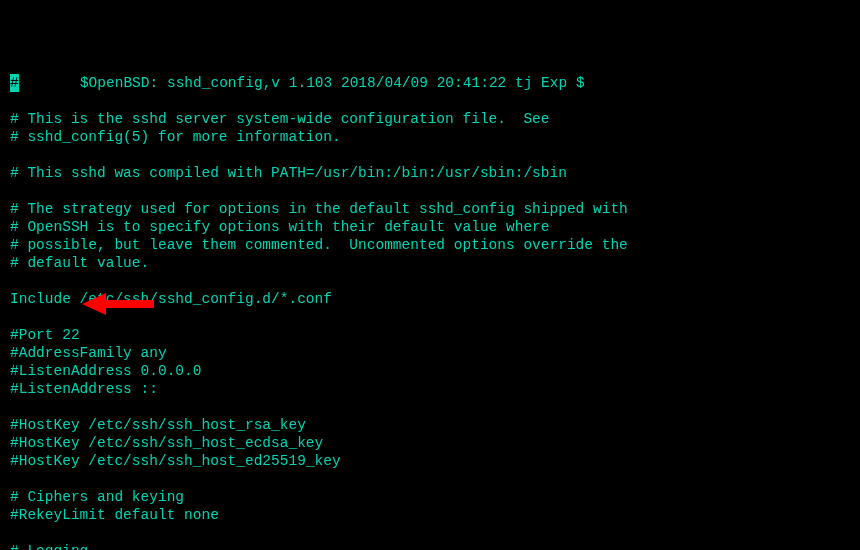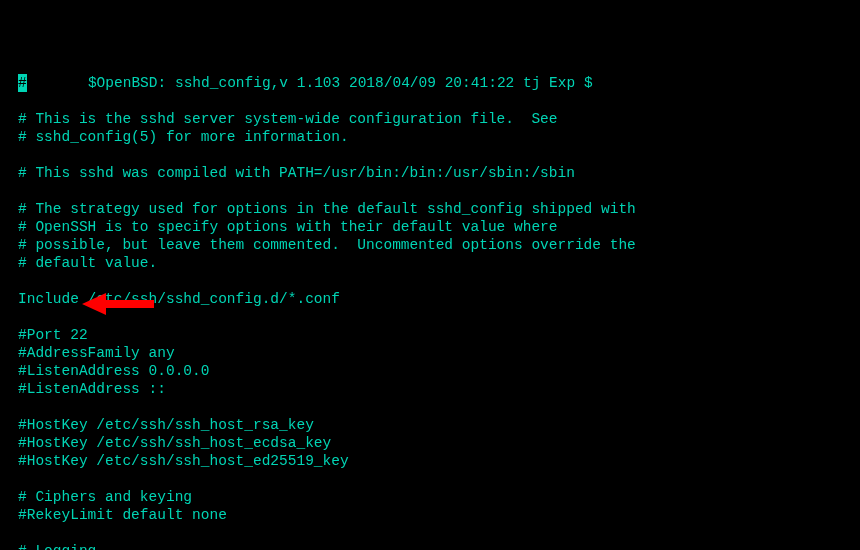--- a/index.html
+++ b/index.html
@@ -14,21 +14,21 @@
       font-size: 14.5px;
       line-height: 18px;
       white-space: pre;
       width: 860px;
       height: 550px;
       overflow: hidden;
       padding: 2px 0 0 0;
     }
     .terminal-line {
       display: block;
-      padding-left: 18px;
+      padding-left: 10px;
     }
     .cyan {
       color: #00d4b4;
     }
     .arrow-overlay {
       position: absolute;
       pointer-events: none;
     }
     .arrow-overlay svg {
       display: block;

